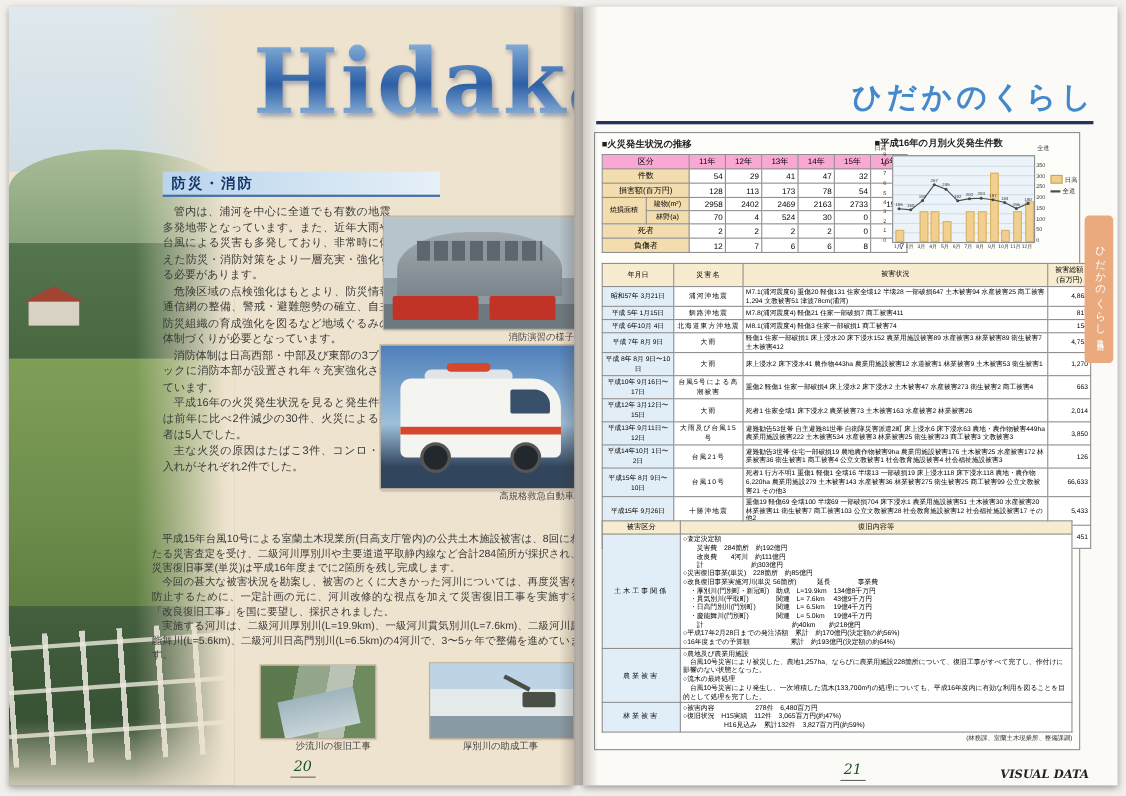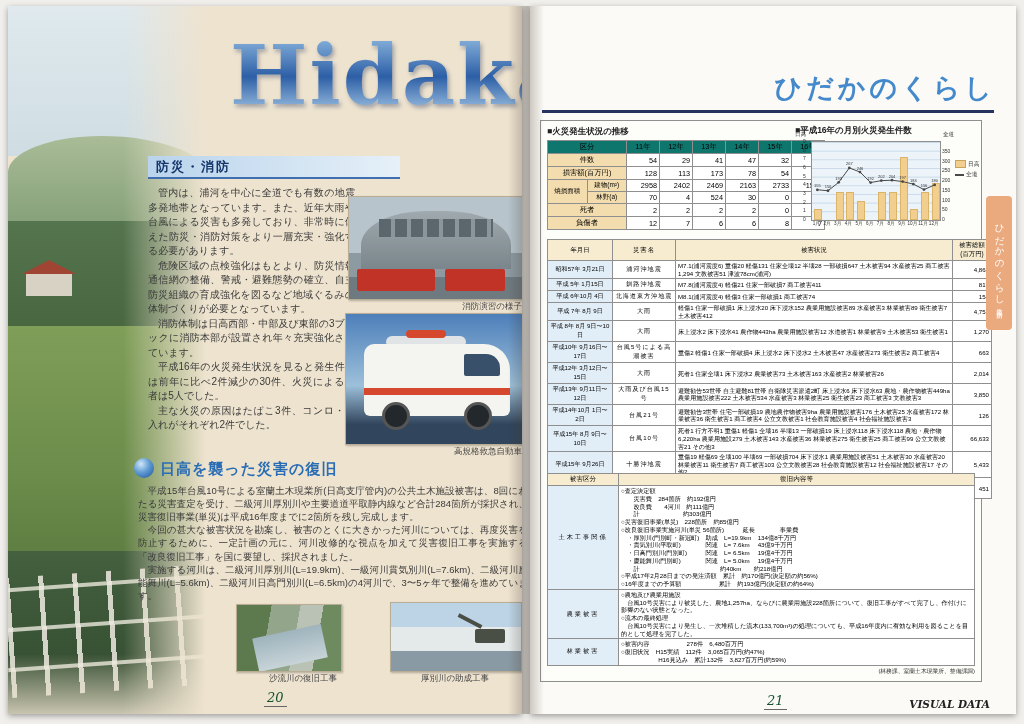--- a/index.html
+++ b/index.html
@@ -69,21 +69,21 @@
   
   .r-hd{position:absolute;right:20px;top:64px;font-size:27px;color:#4489cc;letter-spacing:4px;font-weight:bold;}
   .r-rule{position:absolute;left:12px;top:104px;width:452px;height:3px;background:#27335f;}
   .cbox{position:absolute;left:10px;top:114px;width:440px;height:560px;background:#fdfdfa;border:1px solid #8f8f8f;}
   .blk-title{font-size:8.5px;font-weight:bold;color:#222;margin:0 0 2px 0;}
   table{border-collapse:collapse;}
   td,th{border:1px solid #8f8f8f;padding:1px 2px;font-weight:normal;}
   
   .fire{position:absolute;left:6px;top:5px;width:242px;}
   .fire table{width:242px;font-size:7.3px;table-layout:fixed;}
-  .fire th{background:#0f766e;}
+  .fire th{background:#f9a8d4;}
   .fire td{text-align:right;background:#fff;}
   .fire .lbl{background:#f3ddae;text-align:center;}
   
   .chart{position:absolute;left:254px;top:4px;width:182px;height:110px;}
   .plot{position:absolute;left:16px;top:16px;width:128px;height:78px;background:#ecf4fa;border:1px solid #8f8f8f;
     background-image:linear-gradient(#c9dae8 1px,transparent 1px);background-size:100% 8.67px;}
   .bar{position:absolute;bottom:0;width:6px;background:#f2cf8e;border:0.5px solid #d9b469;}
   .tick{position:absolute;font-size:5px;color:#333;}
   .xlab{position:absolute;top:96px;left:16px;width:128px;display:flex;}
   .xlab span{flex:1;text-align:center;font-size:4.6px;color:#333;}
@@ -161,23 +161,20 @@
       <div class="roof"></div>
       <div class="beacon"></div>
       <div class="van"></div>
       <div class="shield"></div>
       <div class="stripe"></div>
       <div class="w w1"></div>
       <div class="w w2"></div>
     </div>
     <div class="caption cap2">高規格救急自動車</div>
 
-    <div class="sec2-hd">
-      <span class="ball"></span><span>日高を襲った災害の復旧</span>
-    </div>
     <div class="sec2-body" id="sec2-body">
         <p>平成15年台風10号による室蘭土木現業所(日高支庁管内)の公共土木施設被害は、8回にわたる災害査定を受け、二級河川厚別川や主要道道平取静内線など合計284箇所が採択され、災害復旧事業(単災)は平成16年度までに2箇所を残し完成します。</p>
         <p>今回の甚大な被害状況を勘案し、被害のとくに大きかった河川については、再度災害を防止するために、一定計画の元に、河川改修的な視点を加えて災害復旧工事を実施する「改良復旧工事」を国に要望し、採択されました。</p>
         <p>実施する河川は、二級河川厚別川(L=19.9km)、一級河川貫気別川(L=7.6km)、二級河川慶能舞川(L=5.6km)、二級河川日高門別川(L=6.5km)の4河川で、3〜5ヶ年で整備を進めています。</p>
       </div>
 
     <div class="photo ph3">
       <div class="water"></div>
     </div>
     <div class="caption cap3">沙流川の復旧工事</div>

